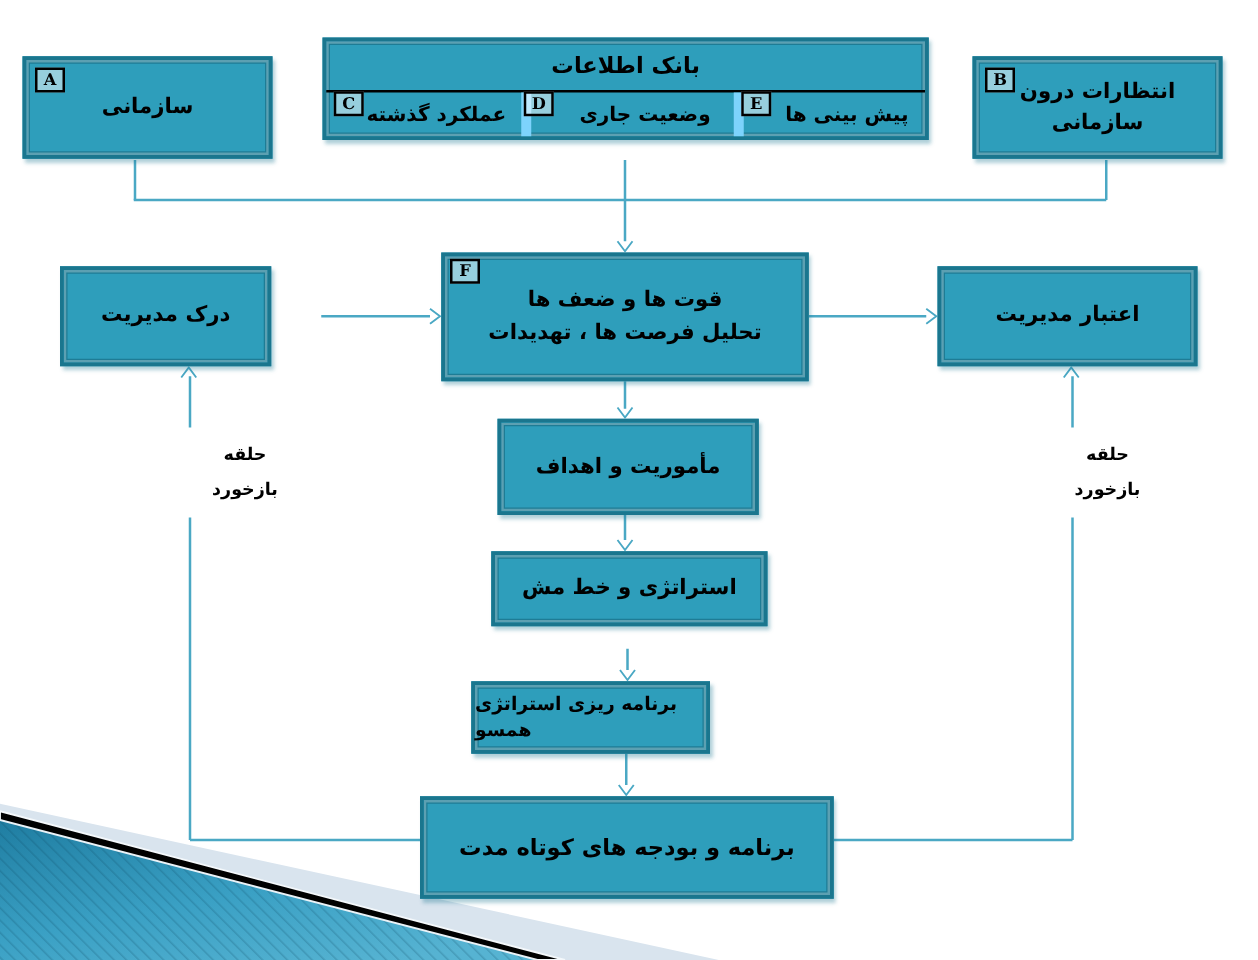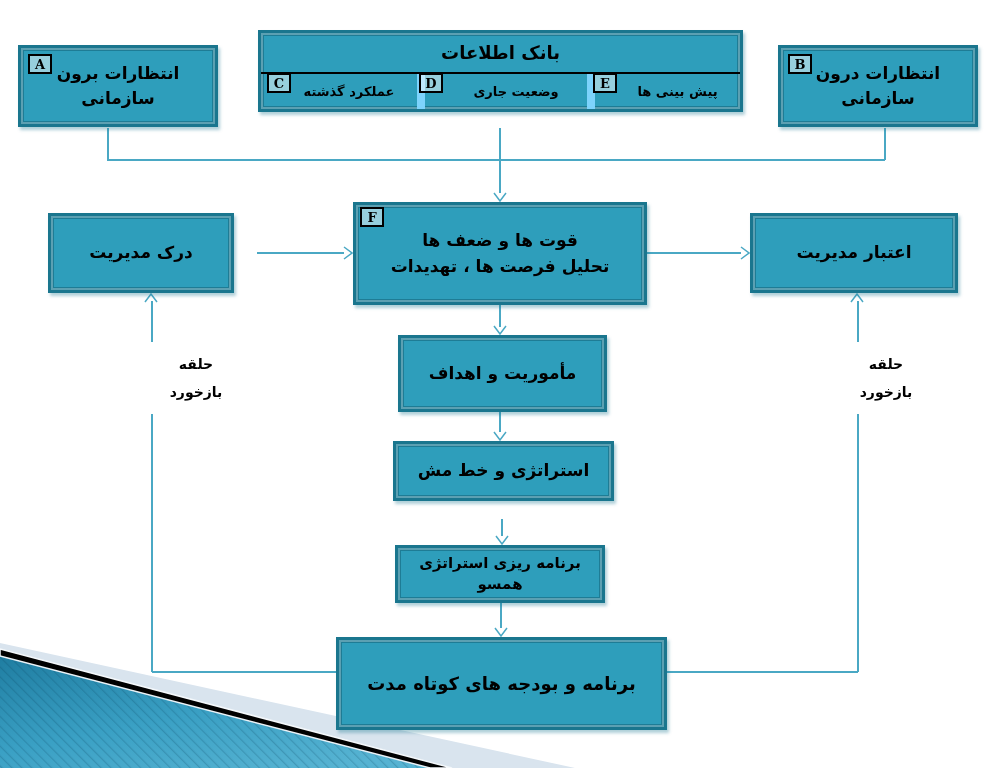--- a/index.html
+++ b/index.html
@@ -34,21 +34,21 @@
     color:#000; z-index:3; line-height:1; direction:ltr;
   }
 
   
   .bank-title { height:39px; display:flex; align-items:center; justify-content:center;
                 font-size:18px; width:100%; }
   .bank-divider { position:absolute; left:0; right:0; top:39px; height:2px; background:#000; }
   .bank-cells { position:absolute; left:0; right:0; top:41px; bottom:0;
                 display:flex; direction:rtl; }
   .bank-cell { display:flex; align-items:center; justify-content:center;
-               font-size:13px; font-weight:bold;padding-left:20px; }
+               font-size:16px; font-weight:bold;padding-left:20px; }
   .bank-cell:not(:last-child){ border-left:8px solid #7dd3fc; }
 
   
   .line { position:absolute; background:var(--connector,#4AA8C4); z-index:0; }
   .hl { height:1.5px; }
   .vl { width:1.5px; }
   .ah { position:absolute; z-index:0; }
   .ah polyline { fill:none; stroke:var(--connector,#4AA8C4); stroke-width:1.5; }
 
   
@@ -113,21 +113,20 @@
     <span>حلقه</span>
     <span>بازخورد</span>
   </div>
   <div class="fb-label" style="left:836px; top:342px;">
     <span>حلقه</span>
     <span>بازخورد</span>
   </div>
 
   <div class="node" style="left:18px; top:45px; width:200px; height:82px;">
     <span class="chip" style="left:7px; top:6px;">A</span>
-    <span class="bline">انتظارات برون</span>
     <span class="bline">سازمانی</span>
   </div>
 
   <div class="node" style="left:258px; top:30px; width:485px; height:82px; justify-content:flex-start;">
     <div class="bank-title">بانک اطلاعات</div>
     <div class="bank-divider"></div>
     <div class="bank-cells">
       <div class="bank-cell" style="width:153px;text-align:right;">پیش بینی ها</div>
       <div class="bank-cell" style="width:170px;">وضعیت جاری</div>
       <div class="bank-cell" style="flex:1;">عملکرد گذشته</div>
@@ -142,42 +141,42 @@
     <span class="bline">انتظارات درون</span>
     <span class="bline">سازمانی</span>
   </div>
 
   <div class="node" style="left:353px; top:202px; width:294px; height:103px;">
     <span class="chip" style="left:4px; top:2px;">F</span>
     <span class="bline">قوت ها و ضعف ها</span>
     <span class="bline">تحلیل فرصت ها ، تهدیدات</span>
   </div>
 
-  <div class="node" style="left:48px; top:213px; width:186px; height:80px;">
+  <div class="node" style="left:48px; top:213px; width:169px; height:80px;">
     <span class="bline">درک مدیریت</span>
   </div>
 
   <div class="node" style="left:750px; top:213px; width:208px; height:80px;">
     <span class="bline">اعتبار مدیریت</span>
   </div>
 
   <div class="node" style="left:398px; top:335px; width:209px; height:77px;">
     <span class="bline">مأموریت و اهداف</span>
   </div>
 
   <div class="node" style="left:393px; top:441px; width:221px; height:60px;">
     <span class="bline">استراتژی و خط مش</span>
   </div>
 
-  <div class="node" style="left:395px; top:545px; width:210px; height:58px; font-size:15px; line-height:1.4;">
+  <div class="node" style="left:377px; top:545px; width:191px; height:58px; font-size:15px; line-height:1.4;align-items:flex-end;">
     <span class="bline">برنامه ریزی استراتژی</span>
     <span class="bline">همسو</span>
   </div>
 
-  <div class="node" style="left:336px; top:637px; width:331px; height:93px; font-size:18px;">
+  <div class="node" style="left:336px; top:637px; width:331px; height:82px; font-size:18px;">
     <span class="bline">برنامه و بودجه های کوتاه مدت</span>
   </div>
 
   <svg class="corner" width="1006" height="130" viewBox="0 0 1006 130">
     <defs>
       <linearGradient id="tealgrad" x1="0" y1="0" x2="0.75" y2="1">
         <stop offset="0" stop-color="#1f7da1"></stop>
         <stop offset="0.55" stop-color="#3aa0c4"></stop>
         <stop offset="1" stop-color="#56b3d2"></stop>
       </linearGradient>

